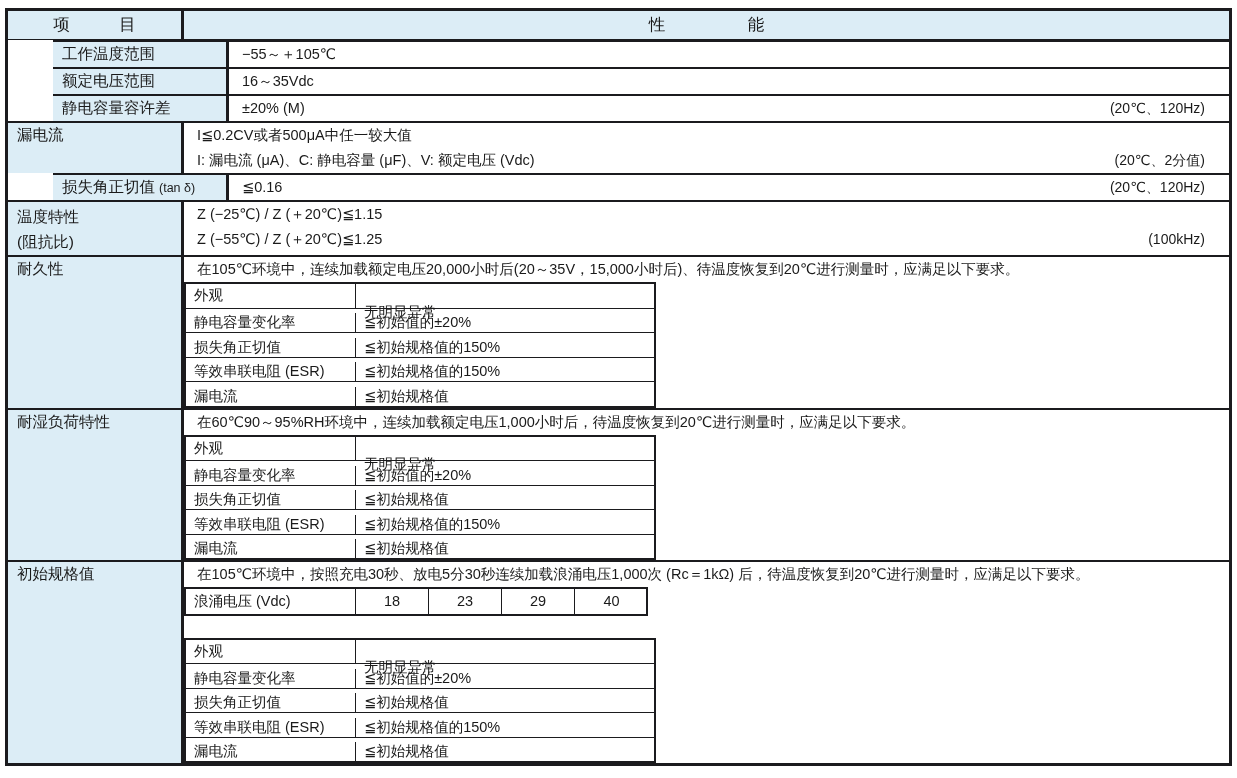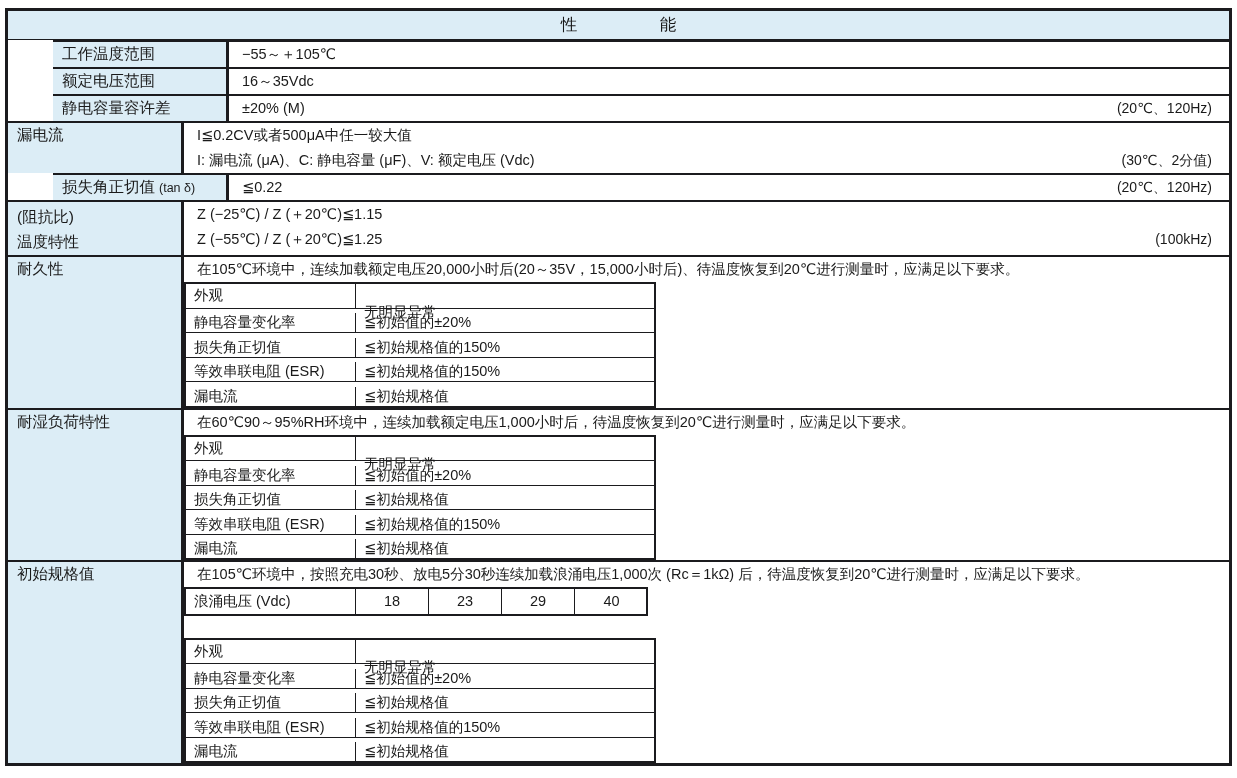--- a/index.html
+++ b/index.html
@@ -32,21 +32,21 @@
   .perf-cell{flex:1;box-sizing:border-box;background:#fff;min-width:0;}
   .header-cell{
     display:flex;align-items:center;justify-content:center;
     background:var(--blue);
     height:28px;font-size:16.5px;
   }
   .vcenter{display:flex;align-items:center;}
   .pline{
     display:flex;align-items:center;justify-content:space-between;
     height:25px;line-height:25px;
-    padding:0 17px 0 13px;
+    padding:0 24px 0 13px;
     font-size:14.5px;white-space:nowrap;overflow:hidden;
   }
   .h25{height:25px;margin-left:45px;}
   .h24{height:24px;}
   .label-small{font-size:12.5px;}
   .cond{font-size:14px;}
   .intro{height:25px;line-height:25px;padding-left:13px;font-size:14.5px;white-space:nowrap;overflow:hidden;}
   .inner-table{
     border:2px solid var(--border);
     box-sizing:border-box;
@@ -73,20 +73,23 @@
   .vnum:last-child{border-right:none;}
   .gap22{height:22px;}
   .item-top{padding-top:2px;}
 </style>
 </head>
 <body>
 
 <div class="spec-table">
 
   <div class="row header-row">
+    <div class="item-cell header-cell" style="padding:0;">
+      <span>项　　　目</span>
+    </div>
     <div class="perf-cell header-cell">
       <span>性　　　　　能</span>
     </div>
   </div>
 
   <div class="row h25">
     <div class="item-cell vcenter">
       <span>工作温度范围</span>
     </div>
     <div class="perf-cell">
@@ -122,42 +125,42 @@
   <div class="row">
     <div class="item-cell item-top">
       <span>漏电流</span>
     </div>
     <div class="perf-cell">
       <div class="pline">
         <span>I≦0.2CV或者500μA中任一较大值</span>
       </div>
       <div class="pline">
         <span>I: 漏电流 (μA)、C: 静电容量 (μF)、V: 额定电压 (Vdc)</span>
-        <span class="cond">(30℃、2分值)</span>
+        <span class="cond">(20℃、2分值)</span>
       </div>
     </div>
   </div>
 
   <div class="row h25">
     <div class="item-cell vcenter">
       <span>损失角正切值</span>
       <span class="label-small" style="margin-left:4px;">(tan δ)</span>
     </div>
     <div class="perf-cell">
       <div class="pline">
-        <span>≦0.22</span>
+        <span>≦0.16</span>
         <span class="cond">(20℃、120Hz)</span>
       </div>
     </div>
   </div>
 
   <div class="row">
     <div class="item-cell item-top">
+      <div style="line-height:25px;">温度特性</div>
       <div style="line-height:25px;">(阻抗比)</div>
-      <div style="line-height:25px;">温度特性</div>
     </div>
     <div class="perf-cell">
       <div class="pline">
         <span>Z (−25℃) / Z (＋20℃)≦1.15</span>
       </div>
       <div class="pline">
         <span>Z (−55℃) / Z (＋20℃)≦1.25</span>
         <span class="cond">(100kHz)</span>
       </div>
     </div>

